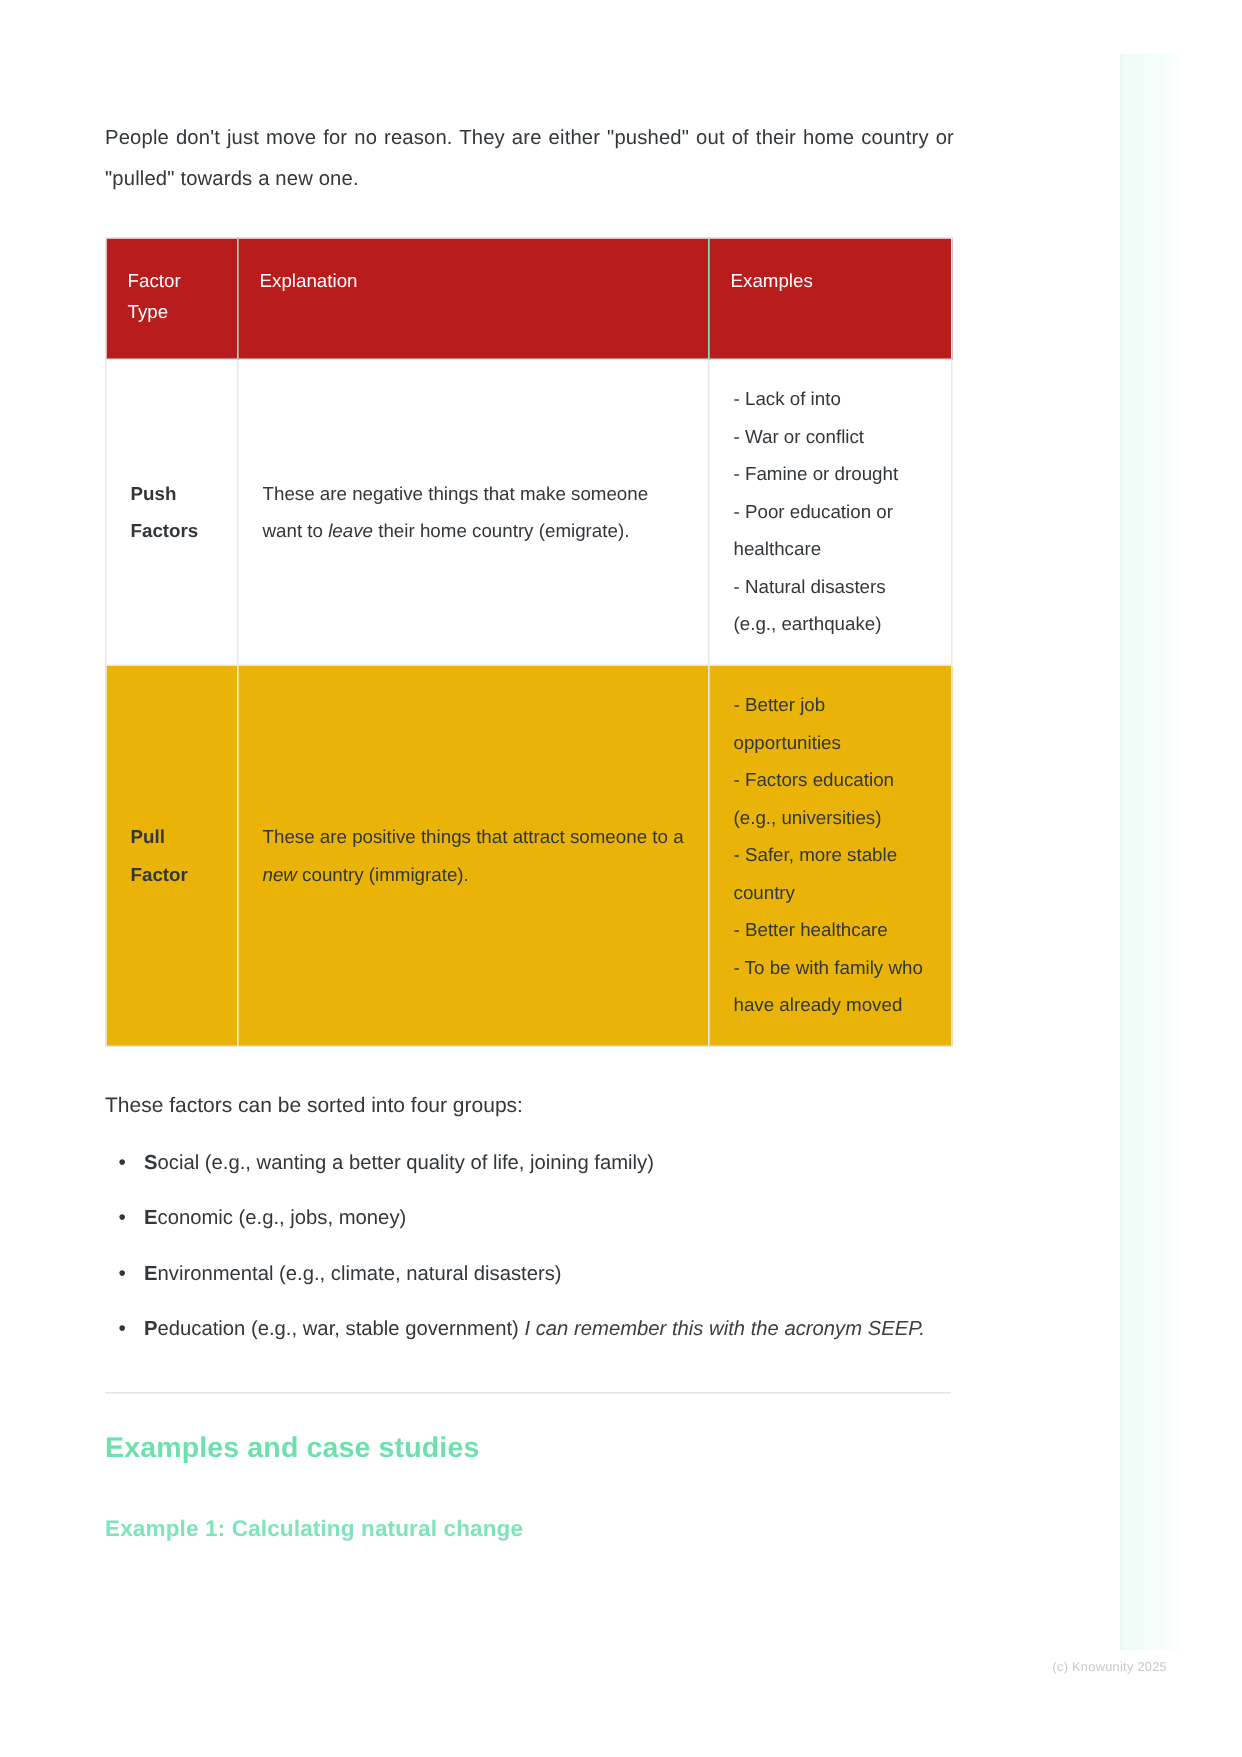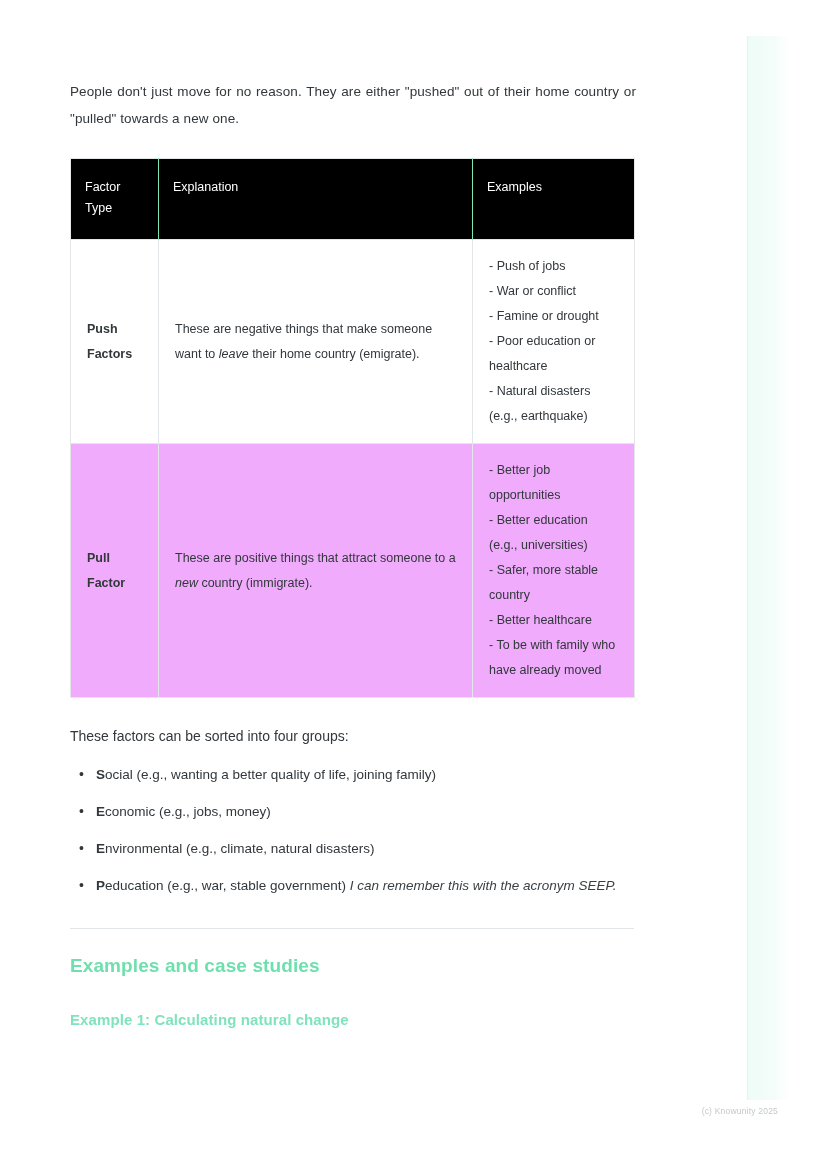--- a/index.html
+++ b/index.html
@@ -54,21 +54,21 @@
 
   
   table.factors {
     border-collapse: collapse;
     width: 564px;
     table-layout: fixed;
     border: 1px solid #e4e7e9;
     margin: 0;
   }
   table.factors th {
-    background: #000000;
+    background: #b91c1c;
     color: #ffffff;
     font-size: 12.5px;
     font-weight: 400;
     text-align: left;
     vertical-align: top;
     padding: 18px 14px 20px 14px;
     line-height: 21px;
     border-right: 1px solid #7fe5b8;
   }
   table.factors th:last-child { border-right: none; }
@@ -77,21 +77,21 @@
     font-size: 12.5px;
     line-height: 25px;
     color: #32373b;
     vertical-align: middle;
     padding: 14px 16px;
     border-top: 1px solid #e4e7e9;
     border-right: 1px solid #e4e7e9;
   }
   table.factors td:last-child { border-right: none; }
 
-  tr.row-alt td { background: #f0abfc; }
+  tr.row-alt td { background: #eab308; }
 
   td.factor-type {
     font-weight: bold;
     font-size: 12.5px;
     line-height: 25px;
     padding-left: 16px;
   }
   td.examples {
     vertical-align: top;
     padding-top: 18px;
@@ -193,35 +193,35 @@
           <th>Examples</th>
         </tr>
       </thead>
       <tbody>
         <tr>
           <td class="factor-type">Push Factors</td>
           <td class="explanation">
             <span>These are negative things that make someone want to </span><em class="kw">leave</em><span> their home country (emigrate).</span>
           </td>
           <td class="examples">
-            <span class="ex-line">- Push of jobs</span>
+            <span class="ex-line">- Lack of into</span>
             <span class="ex-line">- War or conflict</span>
             <span class="ex-line">- Famine or drought</span>
             <span class="ex-line">- Poor education or healthcare</span>
             <span class="ex-line">- Natural disasters (e.g., earthquake)</span>
           </td>
         </tr>
         <tr class="row-alt">
           <td class="factor-type">Pull Factor</td>
           <td class="explanation">
             <span>These are positive things that attract someone to a </span><em class="kw">new</em><span> country (immigrate).</span>
           </td>
           <td class="examples">
             <span class="ex-line">- Better job opportunities</span>
-            <span class="ex-line">- Better education (e.g., universities)</span>
+            <span class="ex-line">- Factors education (e.g., universities)</span>
             <span class="ex-line">- Safer, more stable country</span>
             <span class="ex-line">- Better healthcare</span>
             <span class="ex-line">- To be with family who have already moved</span>
           </td>
         </tr>
       </tbody>
     </table>
 
     <p class="lead">These factors can be sorted into four groups:</p>
 

